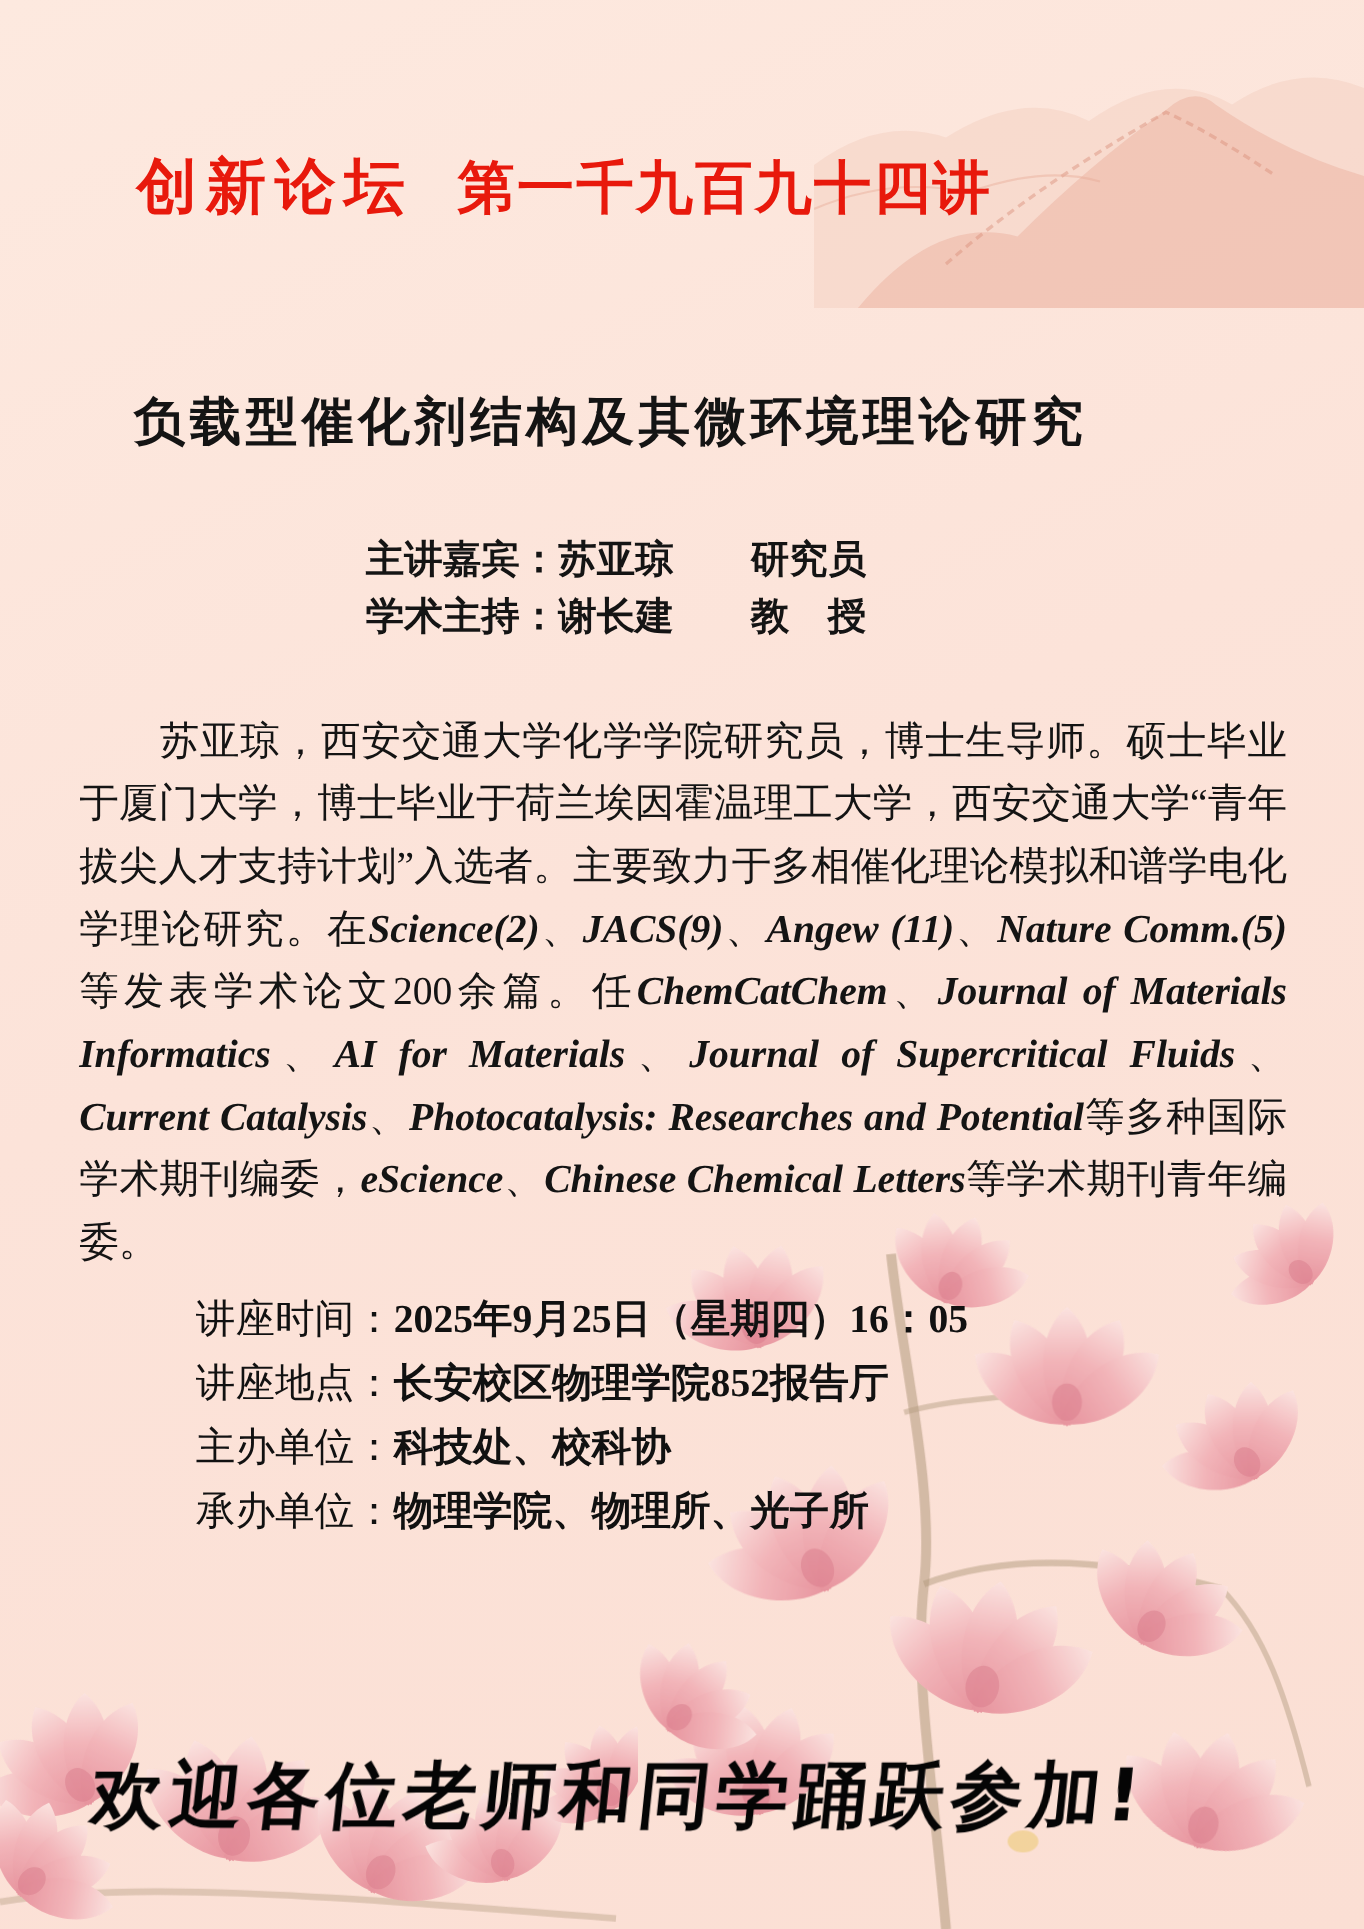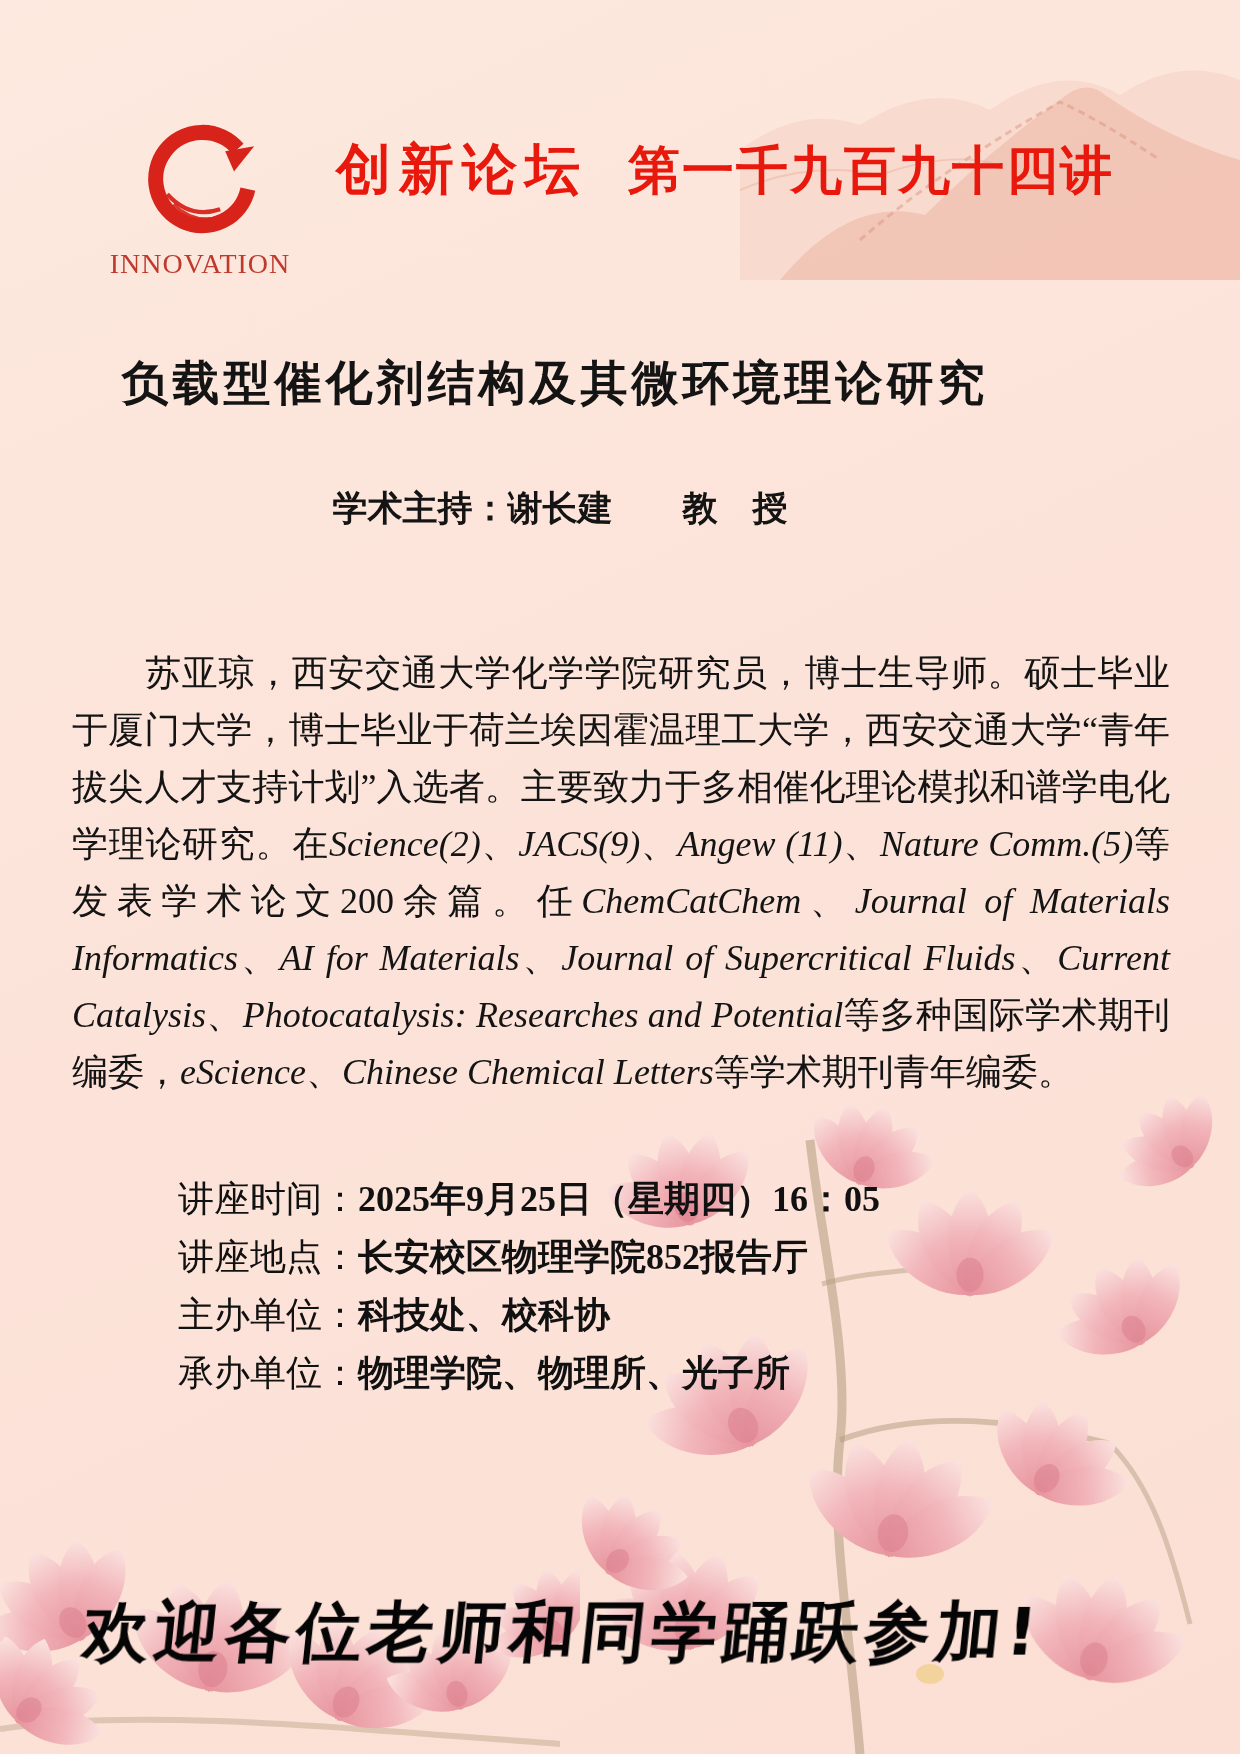--- a/index.html
+++ b/index.html
@@ -57,21 +57,21 @@
     font-size:35px; line-height:52px; font-weight:600;
   }
 
   
   .bio {
     position:absolute; top:645px; left:72px; width:1098px; z-index:5;
     font-size:36px; line-height:57px; color:#141414;
     text-align:justify; text-align-last:left;
   }
   .seg-zh { font-family:"Liberation Serif", serif; }
-  .seg-en { font-family:"Liberation Serif", serif; font-style:italic; }
+  .seg-en { font-family:"Liberation Serif", serif; font-style:italic;font-weight:bold; }
 
   
   .details {
     position:absolute; top:1170px; left:178px; z-index:5;
     font-size:36px; line-height:58px; color:#111;
   }
   .detail-label { font-weight:500;text-align:right; }
   .detail-value { font-weight:700; }
 
   
@@ -138,40 +138,30 @@
       <use href="#blossom" transform="translate(80,116) scale(1.6) rotate(-30)"></use>
       <use href="#blossom" transform="translate(210,166) scale(1.8) rotate(10)"></use>
       <use href="#blossom" transform="translate(340,196) scale(1.6) rotate(25)"></use>
       <use href="#blossom" transform="translate(460,186) scale(1.3) rotate(-15)"></use>
       <use href="#blossom" transform="translate(20,200) scale(1.4) rotate(45)"></use>
       <use href="#blossom" transform="translate(560,120) scale(1.2) rotate(-40)"></use>
     </g>
   </svg>
 
   <div class="header">
-    <div class="logo-block">
-      <div class="logo-swirl">
-        <svg viewBox="0 0 100 100">
-          <path d="M80,26 A37,37 0 1 0 88,58" fill="none" stroke="#d7231a" stroke-width="12"></path>
-          <polygon points="70,28 93,24 77,44" fill="#d7231a"></polygon>
-          <path d="M24,62 Q42,82 66,74" fill="none" stroke="#d7231a" stroke-width="3.5" opacity="0.95"></path>
-          <path d="M29,70 Q47,87 68,79" fill="none" stroke="#d7231a" stroke-width="2.2" opacity="0.9"></path>
-        </svg>
-      </div>
-      <div class="logo-wordmark">INNOVATION</div>
-    </div>
     <div class="title-row">
       <span class="forum-title">创新论坛</span>
       <span class="lecture-number">第一千九百九十四讲</span>
     </div>
   </div>
 
   <div class="main-title">负载型催化剂结构及其微环境理论研究</div>
 
   <div class="speakers">
+    <div>主讲嘉宾：苏亚琼　　研究员</div>
     <div>学术主持：谢长建　　教　授</div>
   </div>
 
   <div class="bio"><span class="seg-zh">　　苏亚琼，西安交通大学化学学院研究员，博士生导师。硕士毕业于厦门大学，博士毕业于荷兰埃因霍温理工大学，西安交通大学“青年拔尖人才支持计划”入选者。主要致力于多相催化理论模拟和谱学电化学理论研究。在</span><span class="seg-en">Science(2)</span><span class="seg-zh">、</span><span class="seg-en">JACS(9)</span><span class="seg-zh">、</span><span class="seg-en">Angew (11)</span><span class="seg-zh">、</span><span class="seg-en">Nature Comm.(5)</span><span class="seg-zh">等发表学术论文200余篇。任</span><span class="seg-en">ChemCatChem</span><span class="seg-zh">、</span><span class="seg-en">Journal of Materials Informatics</span><span class="seg-zh">、</span><span class="seg-en">AI for Materials</span><span class="seg-zh">、</span><span class="seg-en">Journal of Supercritical Fluids</span><span class="seg-zh">、</span><span class="seg-en">Current Catalysis</span><span class="seg-zh">、</span><span class="seg-en">Photocatalysis: Researches and Potential</span><span class="seg-zh">等多种国际学术期刊编委，</span><span class="seg-en">eScience</span><span class="seg-zh">、</span><span class="seg-en">Chinese Chemical Letters</span><span class="seg-zh">等学术期刊青年编委。</span></div>
 
   <div class="details">
     <div class="detail-row">
       <span class="detail-label">讲座时间：</span><span class="detail-value">2025年9月25日（星期四）16：05</span>
     </div>
     <div class="detail-row">

